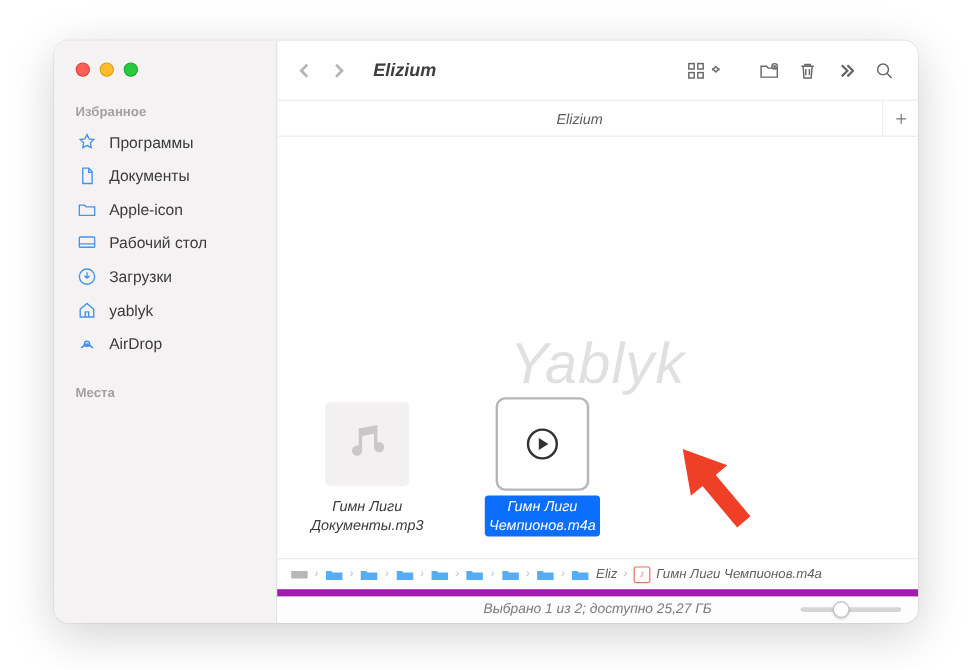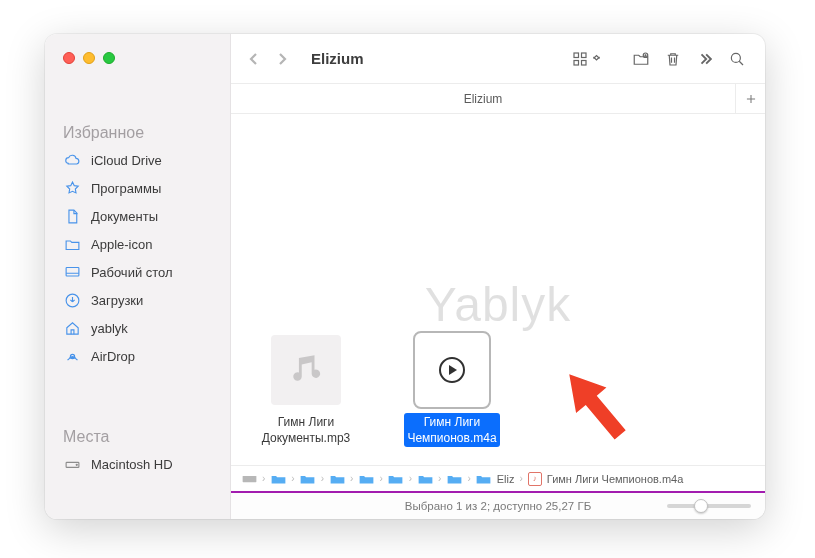--- a/index.html
+++ b/index.html
@@ -35,24 +35,23 @@
     display: flex;
     gap: 8px;
     padding: 4px 18px 18px 18px;
   }
   .tl { width: 12px; height: 12px; border-radius: 50%; }
   .tl.red { background: #ff5f57; border:1px solid #e24238;}
   .tl.yellow { background: #febc2e; border:1px solid #e1a117;}
   .tl.green { background: #28c840; border:1px solid #1dac2b;}
   .section-title {
     color: #a39fa2;
-    font-size: 16px;
-    font-weight: 400;
+    font-size: 11px;
+    font-weight: 700;
     padding: 6px 18px 4px;
-    margin-top: 36px;
   }
   .side-item {
     display: flex;
     align-items: center;
     gap: 10px;
     padding: 5px 18px;
     color: #3b3b3b;
     cursor: default;
   }
   .side-item .icon {
@@ -62,20 +61,21 @@
   }
   .side-item .icon.gray { color:#8c8c8c; }
   .side-item svg { width:17px; height:17px; stroke:currentColor; fill:none; stroke-width:1.6;}
   .section-gap { height: 16px; }
   
   .main {
     flex: 1;
     display: flex;
     flex-direction: column;
     position: relative;
+    font-style: italic;
   }
   .toolbar {
     height: 50px;
     display: flex;
     align-items: center;
     padding: 0 14px 0 4px;
     gap: 4px;
     border-bottom: 1px solid #ececec;
   }
   .nav-arrows { display:flex; gap:2px; margin-left:6px;}
@@ -164,21 +164,21 @@
     display:inline-flex;align-items:center;justify-content:center;
   }
   .pathbar .pfolder svg{width:15px;height:12px;fill:#56adf3;stroke:none;}
   .pathbar .phd svg{fill:#b7b7b7;}
   .pathbar .chev{color:#bdbdbd;font-size:10px;}
   .pathbar .pfile{
     width:14px;height:14px;background:#fff;border:1px solid #e17468;border-radius:2px;
     display:inline-flex;align-items:center;justify-content:center;font-size:8px;color:#e17468;
   }
   .status {
-    height:28px; border-top:2px solid #a21caf;
+    height:28px; border-top:6px solid #a21caf;
     display:flex; align-items:center; justify-content:center;
     font-size:11.5px; color:#7a7a7a; position:relative;
     background:#fdfdfd;
   }
   .slider {
     position:absolute; right:14px; top:50%; transform:translateY(-50%);
     width:84px; height:4px; background:#d6d6d6; border-radius:3px;
   }
   .slider .knob{
     position:absolute; left:40%; top:50%; transform:translate(-50%,-50%);
@@ -195,28 +195,20 @@
     <div class="traffic">
       <div class="tl red"></div>
       <div class="tl yellow"></div>
       <div class="tl green"></div>
     </div>
     <div class="section-title">Избранное</div>
 
     <div class="side-item">
       <span class="icon">
         <svg viewBox="0 0 24 24">
-            <path d="M6 16a4 4 0 0 1 .5-7.97A5.5 5.5 0 0 1 17 9a4 4 0 0 1 1 7.87L18 17H6z"></path>
-          </svg>
-      </span>
-      <span>iCloud Drive</span>
-    </div>
-    <div class="side-item">
-      <span class="icon">
-        <svg viewBox="0 0 24 24">
             <path d="M12 3l2.5 5 5.5.8-4 3.9.9 5.5L12 15.9 7.1 18.2 8 12.7l-4-3.9 5.5-.8z"></path>
           </svg>
       </span>
       <span>Программы</span>
     </div>
     <div class="side-item">
       <span class="icon">
         <svg viewBox="0 0 24 24">
             <path d="M7 3h7l4 4v14H7z"></path>
             <path d="M14 3v5h5"></path>
@@ -264,29 +256,20 @@
         <svg viewBox="0 0 24 24">
             <circle cx="12" cy="12" r="3"></circle>
             <path d="M5 17a9 9 0 0 1 14 0M7.5 14.5a5.5 5.5 0 0 1 9 0"></path>
           </svg>
       </span>
       <span>AirDrop</span>
     </div>
 
     <div class="section-gap"></div>
     <div class="section-title">Места</div>
-    <div class="side-item">
-      <span class="icon gray">
-        <svg viewBox="0 0 24 24">
-            <rect x="3" y="9" width="18" height="7" rx="1"></rect>
-            <circle cx="18" cy="12.5" r="0.8" fill="currentColor"></circle>
-          </svg>
-      </span>
-      <span>Macintosh HD</span>
-    </div>
   </div>
 
   <div class="main">
 
     <div class="toolbar">
       <div class="nav-arrows">
         <div class="nav-btn">
           <svg viewBox="0 0 12 12">
               <path d="M8 1L3 6l5 5"></path>
             </svg>

